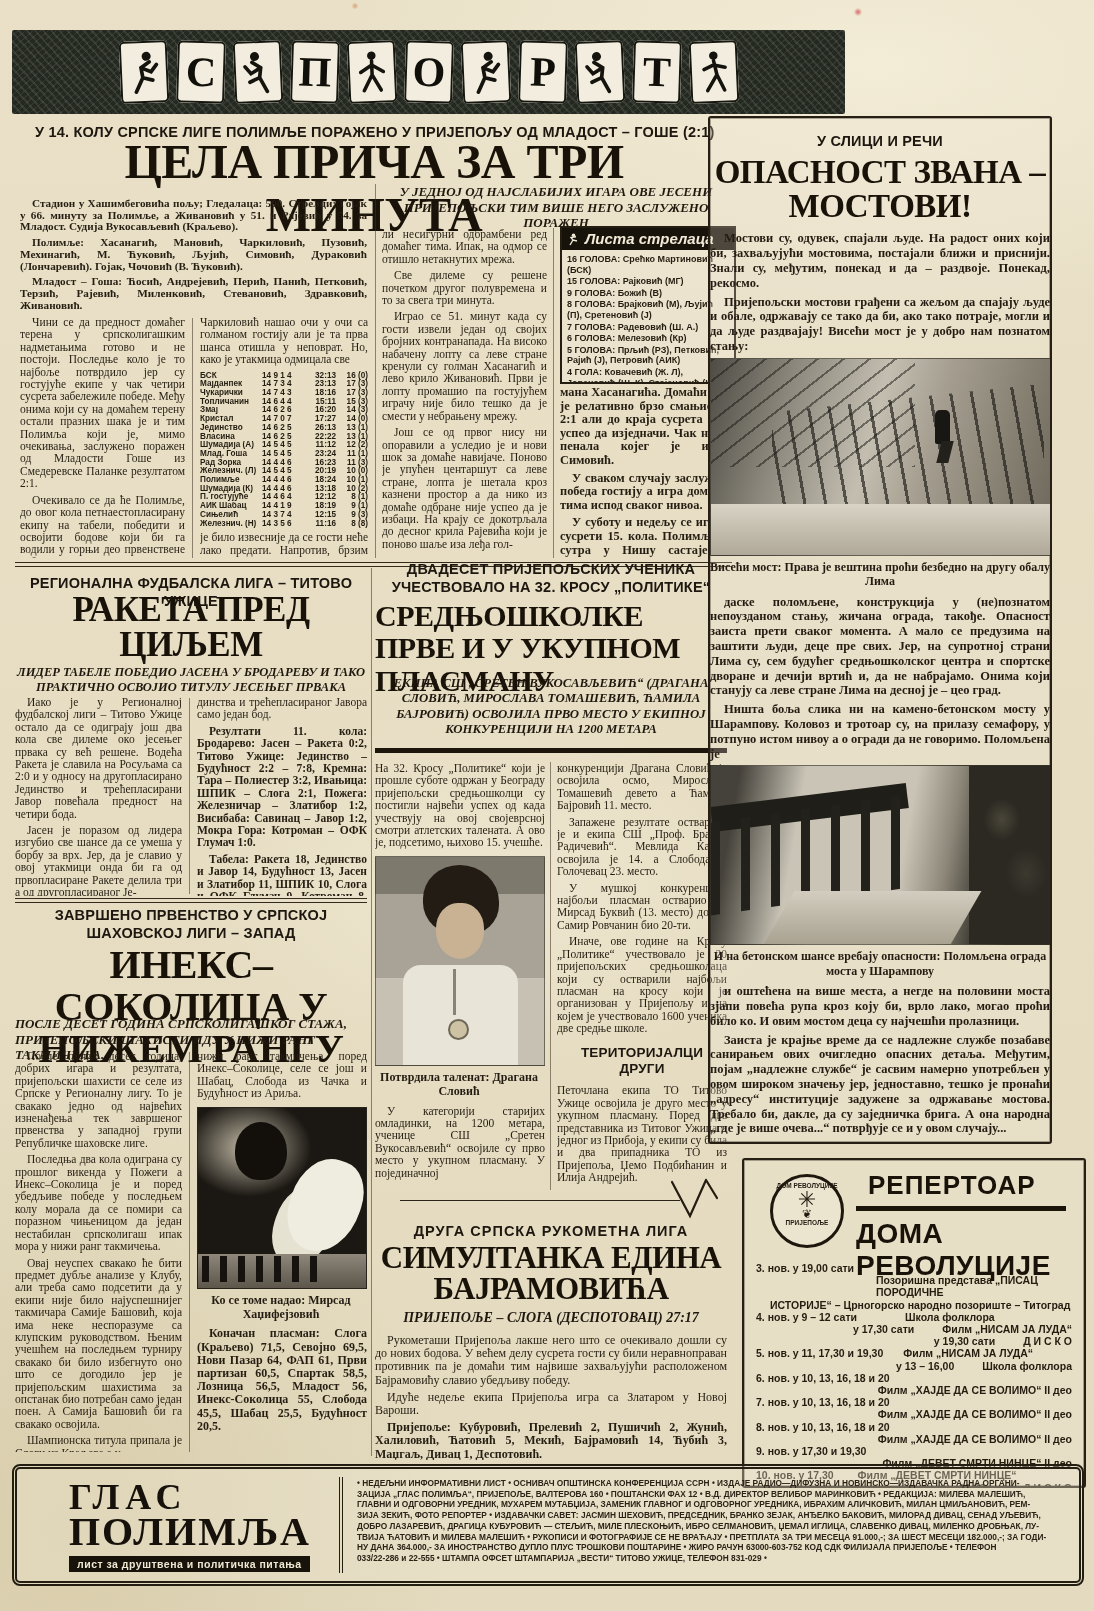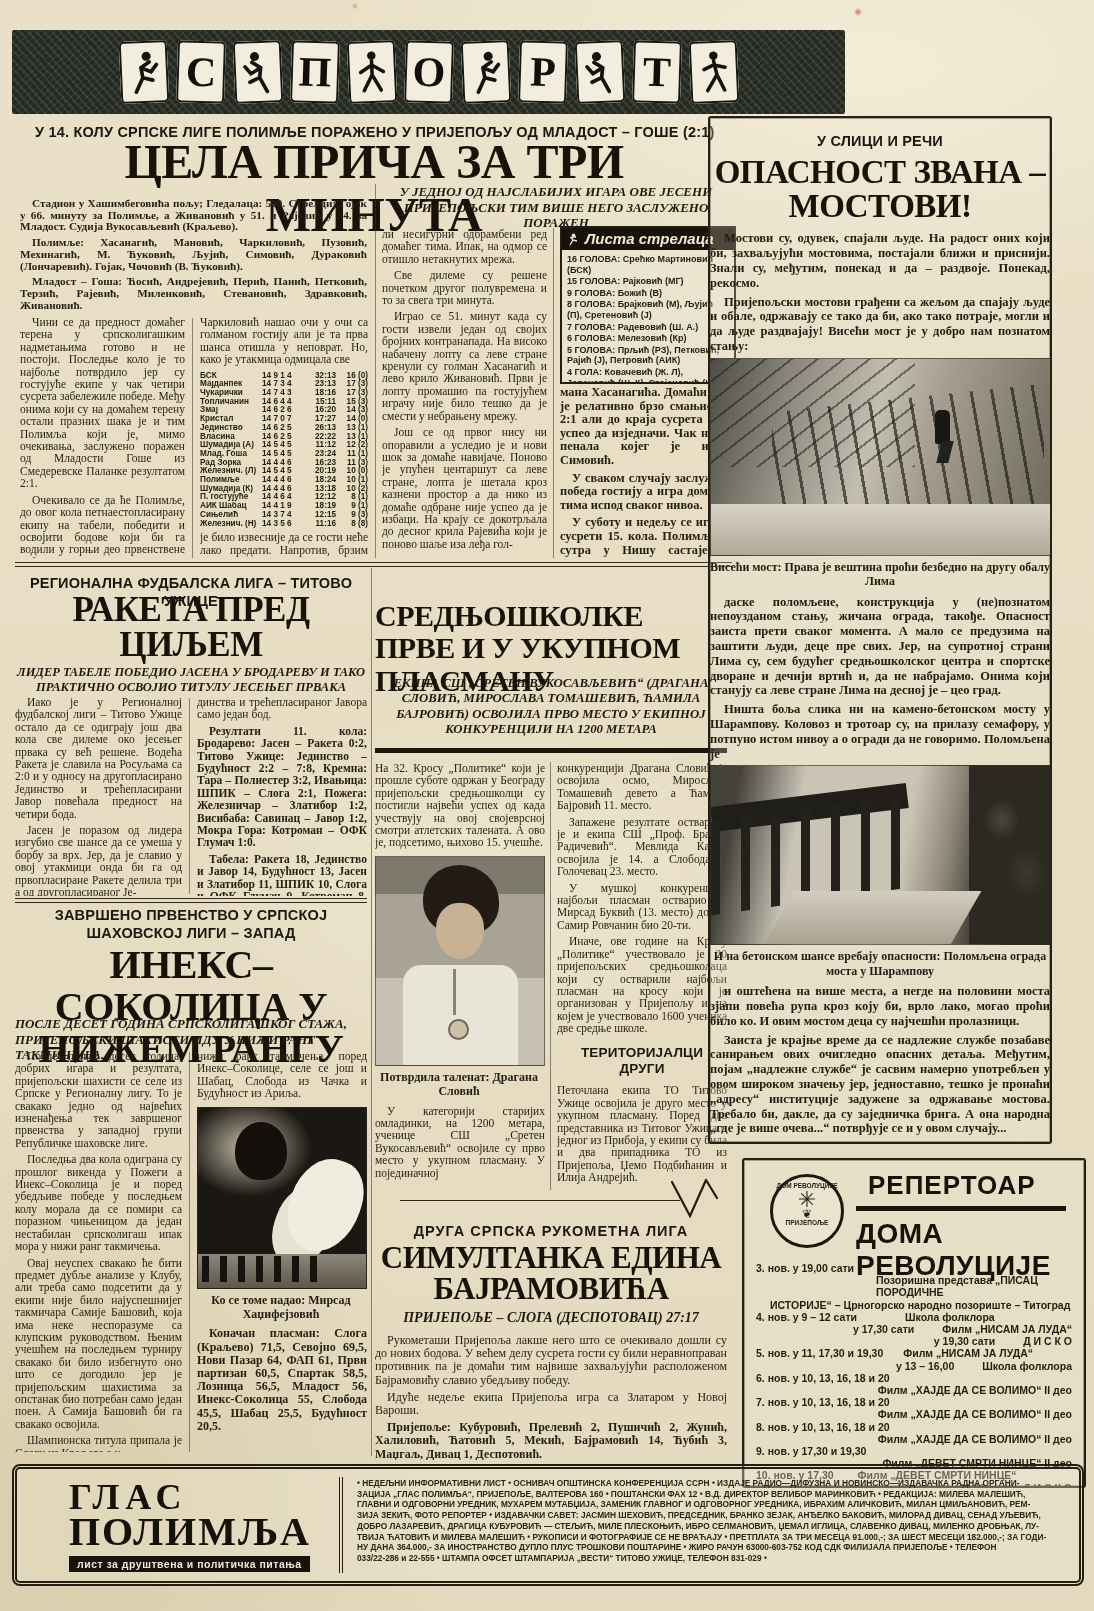--- a/index.html
+++ b/index.html
@@ -339,20 +339,21 @@
       <div style="left:4px;bottom:6px;width:120px;height:26px;background:repeating-linear-gradient(90deg,#16130e 0 7px, rgba(0,0,0,0) 7px 18px);"></div>
     </div>
     <div class="cap" style="width:168px;">Ко се томе надао: Мирсад Хаџифејзовић</div>
     <div class="body bold" style="width:170px;font-size:12px;line-height:13.2px;">
         <p>Коначан пласман: Слога (Краљево) 71,5, Севојно 69,5, Нови Пазар 64, ФАП 61, Први партизан 60,5, Спартак 58,5, Лозница 56,5, Младост 56, Инекс-Соколица 55, Слобода 45,5, Шабац 25,5, Будућност 20,5.</p>
       </div>
   </div>
 
   <div class="vr" style="left:371px;top:568px;height:888px;"></div>
 
+  <div class="abs kick center" style="left:375px;top:560px;width:352px;">ДВАДЕСЕТ ПРИЈЕПОЉСКИХ УЧЕНИКА УЧЕСТВОВАЛО НА 32. КРОСУ „ПОЛИТИКЕ“</div>
   <div class="abs hl" style="left:375px;top:600px;width:352px;font-size:30px;line-height:1.08;">СРЕДЊОШКОЛКЕ ПРВЕ И У УКУПНОМ ПЛАСМАНУ</div>
   <div class="abs sub center" style="left:375px;top:676px;width:352px;font-size:12.8px;">ЕКИПА СШ „СРЕТЕН ВУКОСАВЉЕВИЋ“ (ДРАГАНА СЛОВИЋ, МИРОСЛАВА ТОМАШЕВИЋ, ЋАМИЛА БАЈРОВИЋ) ОСВОЈИЛА ПРВО МЕСТО У ЕКИПНОЈ КОНКУРЕНЦИЈИ НА 1200 МЕТАРА</div>
   <div class="bar5" style="left:375px;top:748px;width:352px;"></div>
   <div class="vr" style="left:550px;top:762px;height:428px;"></div>
 
   <div class="abs" style="left:375px;top:762px;width:170px;height:428px;overflow:hidden;">
     <div class="body" style="width:170px;">
         <p class="nind">На 32. Кросу „Политике“ који је прошле суботе одржан у Београду пријепољски средњошколци су постигли највећи успех од када учествују на овој својеврсној смотри атлетских талената. А ово је, подсетимо, њихово 15. учешће.</p>
       </div>
     <div class="ph" style="width:168px;height:208px;margin:3px 0;background:linear-gradient(#7e796d 0 18%, #a8a396 18% 58%, #c6c1b2 58%);">

